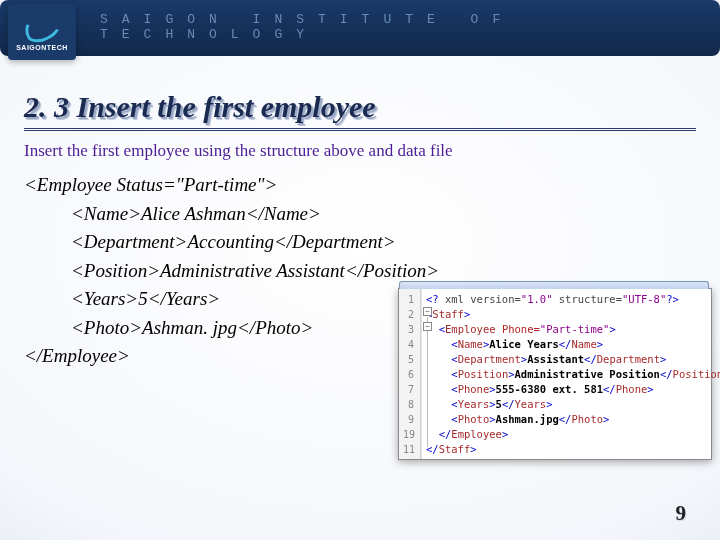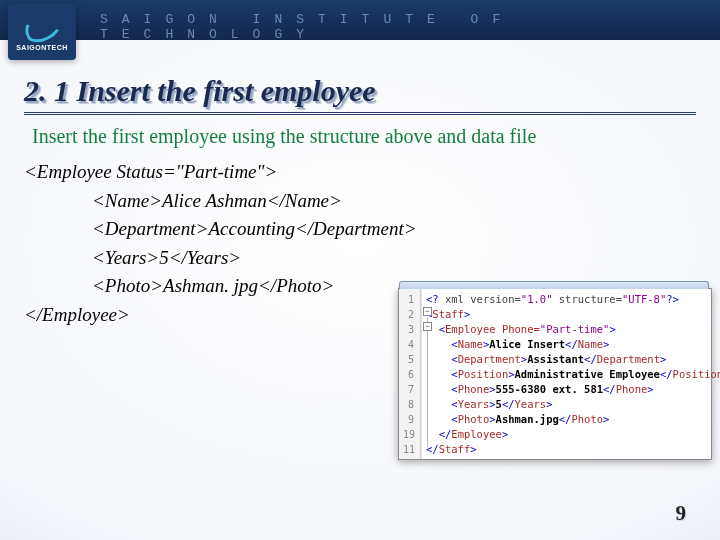--- a/index.html
+++ b/index.html
@@ -4,26 +4,27 @@
 <style>
   * { box-sizing: border-box; margin: 0; padding: 0; }
   body {
     width: 720px; height: 540px;
     font-family: Georgia, 'Times New Roman', serif;
     background: radial-gradient(ellipse 900px 600px at 50% 45%, #ffffff 0%, #f4f6fb 55%, #d9e1ef 80%, #c4d0e3 100%);
     position: relative;
     overflow: hidden;
   }
   .header-band {
-    height: 40px;
+    height: 56px;
     background: linear-gradient(#1a3a6a, #11284a);
     position: relative;
     display: flex;
     align-items: center;
     padding-left: 10px;
+    border-radius: 8px;
   }
   .logo-wrap {
     width: 68px; height: 56px;
     background: #1a3a6a;
     border-radius: 4px;
     position: absolute;
     left: 8px; top: 4px;
     display: flex; flex-direction: column; align-items: center; justify-content: center;
     box-shadow: 0 2px 6px rgba(0,0,0,.3);
   }
@@ -47,27 +48,27 @@
   }
   .title {
     font-size: 30px; font-weight: bold; font-style: italic;
     color: #1a2a50;
     text-shadow: 2px 2px 0 #9aa8c4, 3px 3px 0 #c4cde0;
     border-bottom: 3px double #2a3a6a;
     padding-bottom: 4px;
     margin-bottom: 10px;
   }
   .desc {
-    font-size: 20px; color: #15803d; margin-bottom: 10px; margin-left: 8px;
+    font-size: 17px; color: #4c1d95; margin-bottom: 10px;
   }
   .xml-block {
     font-size: 19px; font-style: italic; color: #000;
     line-height: 1.5;
   }
-  .xml-block .ind { margin-left: 68px; }
+  .xml-block .ind { margin-left: 47px; }
   .editor {
     position: absolute;
     right: 8px; top: 288px;
     width: 314px; height: 172px;
     background: #fff;
     border: 1px solid #8a8a8a;
     box-shadow: 0 2px 8px rgba(0,0,0,.35);
     font-family: 'Segoe UI', Tahoma, sans-serif;
     font-size: 10.5px;
     font-style: normal;
@@ -119,27 +120,28 @@
 
 <div class="header-band">
   <div class="logo-wrap">
     <div class="logo-swirl"></div>
     <div class="logo-text">SAIGONTECH</div>
   </div>
   <div class="institute">SAIGON INSTITUTE OF TECHNOLOGY</div>
 </div>
 
 <div class="content">
-  <div class="title">2. 1 Insert the first employee</div>
+  <div class="title">2. 3 Insert the first employee</div>
   <div class="desc">Insert the first employee using the structure above and data file</div>
 
   <div class="xml-block">
     <div>&lt;Employee Status="Part-time"&gt;</div>
     <div class="ind">&lt;Name&gt;Alice Ashman&lt;/Name&gt;</div>
     <div class="ind">&lt;Department&gt;Accounting&lt;/Department&gt;</div>
+    <div class="ind">&lt;Position&gt;Administrative Assistant&lt;/Position&gt;</div>
     <div class="ind">&lt;Years&gt;5&lt;/Years&gt;</div>
     <div class="ind">&lt;Photo&gt;Ashman. jpg&lt;/Photo&gt;</div>
     <div>&lt;/Employee&gt;</div>
   </div>
 </div>
 
 <div class="editor">
   <div class="editor-titlehint"></div>
   <div class="editor-body">
     <div class="gutter">
@@ -156,23 +158,23 @@
       <div>11</div>
     </div>
     <div class="fold-col">
       <div class="fold-box" style="top:18px">−</div>
       <div class="fold-line" style="top:28px; height:130px"></div>
       <div class="fold-box" style="top:33px">−</div>
     </div>
     <div class="code"><span class="tb">&lt;?</span><span> xml version=</span><span class="av">"1.0"</span><span> structure=</span><span class="av">"UTF-8"</span><span class="tb">?&gt;</span>
 <span class="tb">&lt;</span><span class="tg">Staff</span><span class="tb">&gt;</span>
   <span class="tb">&lt;</span><span class="tg">Employee</span><span class="at"> Phone=</span><span class="av">"Part-time"</span><span class="tb">&gt;</span>
-    <span class="tb">&lt;</span><span class="tg">Name</span><span class="tb">&gt;</span><span class="tx">Alice Insert</span><span class="tb">&lt;/</span><span class="tg">Name</span><span class="tb">&gt;</span>
+    <span class="tb">&lt;</span><span class="tg">Name</span><span class="tb">&gt;</span><span class="tx">Alice Years</span><span class="tb">&lt;/</span><span class="tg">Name</span><span class="tb">&gt;</span>
     <span class="tb">&lt;</span><span class="tg">Department</span><span class="tb">&gt;</span><span class="tx">Assistant</span><span class="tb">&lt;/</span><span class="tg">Department</span><span class="tb">&gt;</span>
-    <span class="tb">&lt;</span><span class="tg">Position</span><span class="tb">&gt;</span><span class="tx">Administrative Employee</span><span class="tb">&lt;/</span><span class="tg">Position</span>
+    <span class="tb">&lt;</span><span class="tg">Position</span><span class="tb">&gt;</span><span class="tx">Administrative Position</span><span class="tb">&lt;/</span><span class="tg">Position</span>
     <span class="tb">&lt;</span><span class="tg">Phone</span><span class="tb">&gt;</span><span class="tx">555-6380 ext. 581</span><span class="tb">&lt;/</span><span class="tg">Phone</span><span class="tb">&gt;</span>
     <span class="tb">&lt;</span><span class="tg">Years</span><span class="tb">&gt;</span><span class="tx">5</span><span class="tb">&lt;/</span><span class="tg">Years</span><span class="tb">&gt;</span>
     <span class="tb">&lt;</span><span class="tg">Photo</span><span class="tb">&gt;</span><span class="tx">Ashman.jpg</span><span class="tb">&lt;/</span><span class="tg">Photo</span><span class="tb">&gt;</span>
   <span class="tb">&lt;/</span><span class="tg">Employee</span><span class="tb">&gt;</span>
 <span class="tb">&lt;/</span><span class="tg">Staff</span><span class="tb">&gt;</span></div>
   </div>
 </div>
 
 <div class="page-num">9</div>
 

